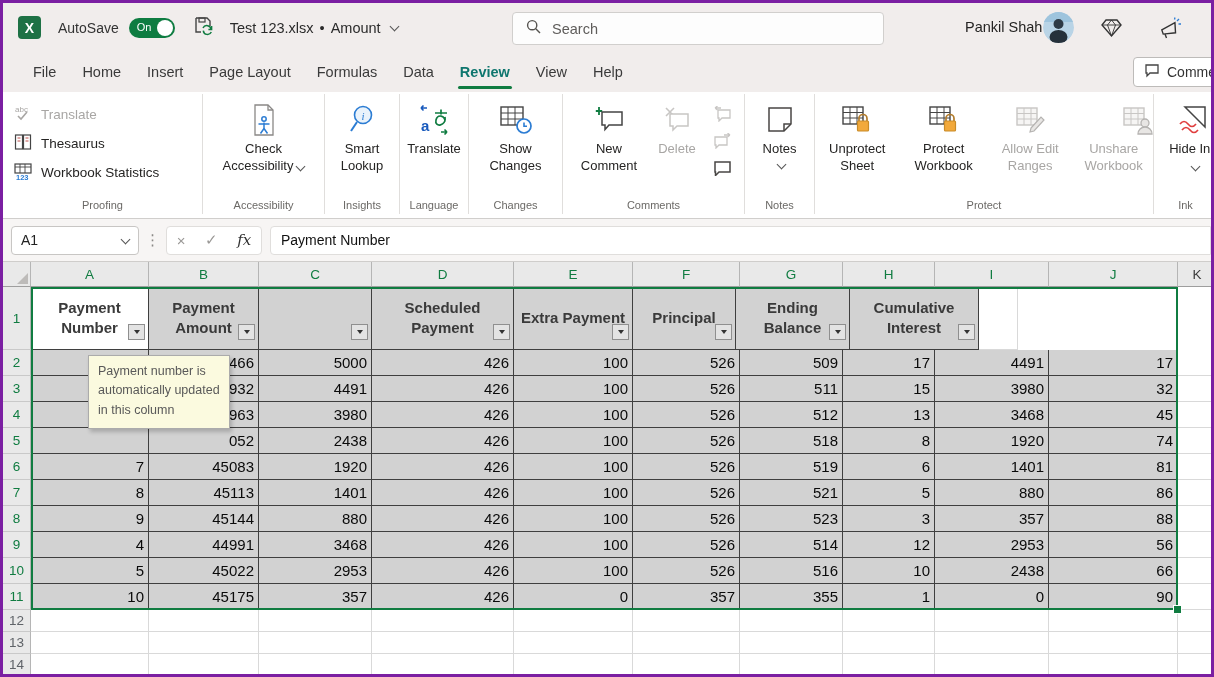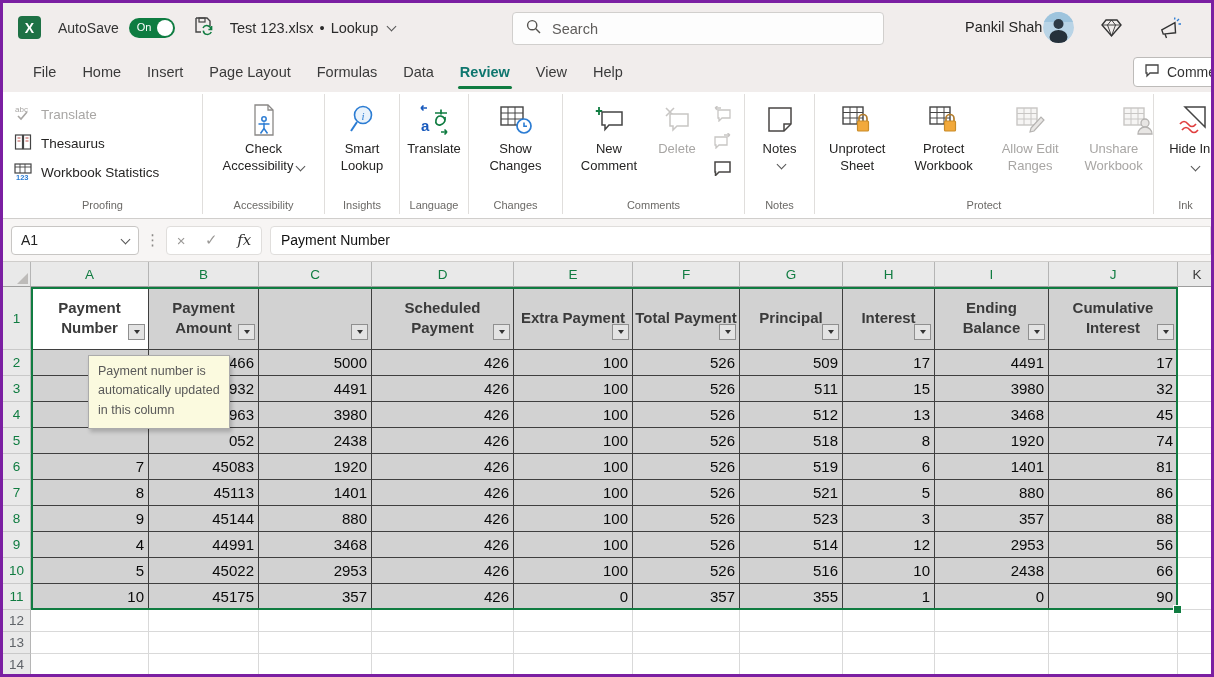--- a/index.html
+++ b/index.html
@@ -99,21 +99,21 @@
         <path d="M3 3 h11 l3 3 v5" fill="none" stroke="#444" stroke-width="1.4"></path>
         <path d="M3 3 v14 h5" fill="none" stroke="#444" stroke-width="1.4"></path>
         <rect x="6" y="3" width="6" height="4" fill="none" stroke="#444" stroke-width="1.2"></rect>
         <path d="M10 13 a4.2 4.2 0 0 1 8 1.6 M18.3 17 a4.2 4.2 0 0 1 -8 -1.4" fill="none" stroke="#107C41" stroke-width="1.5"></path>
         <path d="M18.6 11 v3.4 h-3.2" fill="none" stroke="#107C41" stroke-width="1.5"></path>
       </svg>
   </span>
   <div class="filename-wrap">
     <span>Test 123.xlsx</span>
     <span>•</span>
-    <span>Lookup</span>
+    <span>Amount</span>
     <span class="chev"></span>
   </div>
   <div class="searchbox">
     <span>
       <svg width="15" height="15" viewBox="0 0 15 15">
           <circle cx="6.2" cy="6.2" r="4.6" fill="none" stroke="#55534F" stroke-width="1.4"></circle>
           <path d="M9.8 9.8 L14 14" stroke="#55534F" stroke-width="1.4"></path>
         </svg>
     </span>
     <input placeholder="Search" style="">
@@ -448,34 +448,22 @@
           <div class="filterbtn">
             <div class="fcaret"></div>
           </div>
         </div>
         <div class="hcell" style="width: 119px;">
           <span>Extra Payment</span>
           <div class="filterbtn">
             <div class="fcaret"></div>
           </div>
         </div>
-        <div class="hcell" style="width: 107px;">
-          <span>Total Payment</span>
-          <div class="filterbtn">
-            <div class="fcaret"></div>
-          </div>
-        </div>
         <div class="hcell" style="width: 103px;">
           <span>Principal</span>
-          <div class="filterbtn">
-            <div class="fcaret"></div>
-          </div>
-        </div>
-        <div class="hcell" style="width: 92px;">
-          <span>Interest</span>
           <div class="filterbtn">
             <div class="fcaret"></div>
           </div>
         </div>
         <div class="hcell" style="width: 114px;">
           <span>Ending Balance</span>
           <div class="filterbtn">
             <div class="fcaret"></div>
           </div>
         </div>

